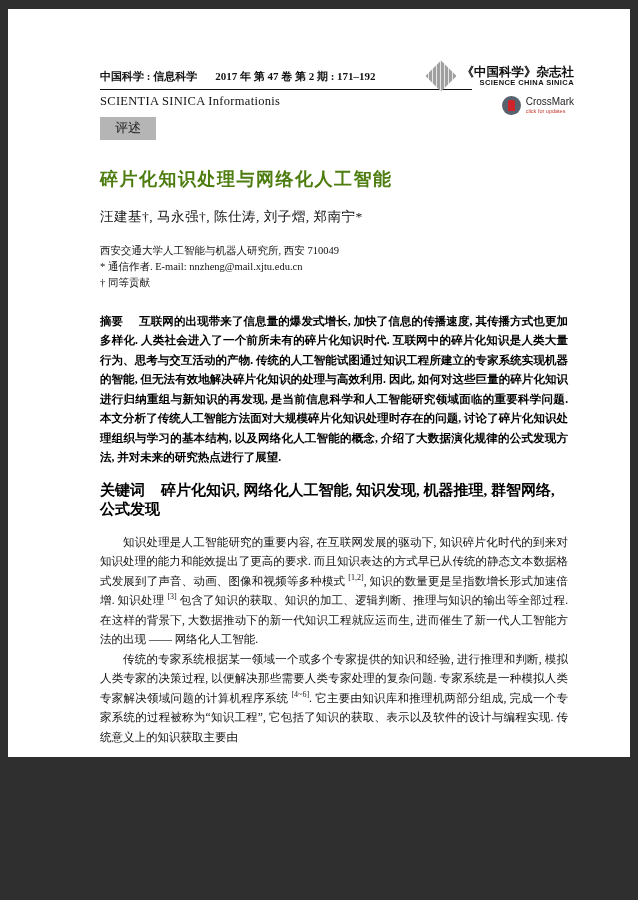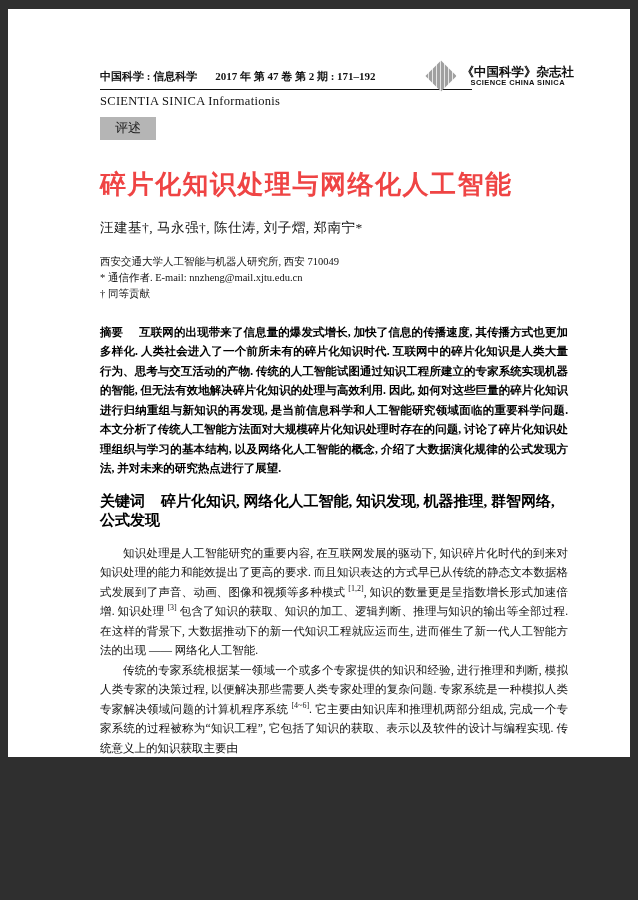--- a/index.html
+++ b/index.html
@@ -31,39 +31,39 @@
     font-size:13px;padding:3px 15px 4px 15px;line-height:1.2;
   }
   .header-right{position:absolute;right:-6px;top:-4px;width:150px;text-align:right;}
   .press-row{display:flex;align-items:center;justify-content:flex-end;gap:6px;}
   .diamond{
     width:22px;height:22px;flex:0 0 22px;
     transform:rotate(45deg);
     background:repeating-linear-gradient(45deg,#a0a0a0 0 3px,#e6e6e6 3px 4px);
     margin-right:4px;
   }
-  .press-names{line-height:1.05;text-align:center;}
+  .press-names{line-height:1.05;text-align:right;}
   .press-cn{font-size:12.5px;font-weight:bold;white-space:nowrap;}
   .press-en{font-size:7.5px;font-weight:bold;letter-spacing:0.4px;font-family:"Liberation Sans",sans-serif;white-space:nowrap;}
   .crossmark{display:flex;align-items:center;justify-content:flex-end;gap:5px;margin-top:9px;}
   .cm-circle{
     width:19px;height:19px;border-radius:50%;
     background:#57626e;position:relative;flex:0 0 19px;
   }
   .cm-circle::after{
     content:"";position:absolute;left:6px;top:4px;width:7px;height:11px;
     background:#cf2229;border-radius:2px 2px 0 0;
   }
   .cm-text{text-align:left;line-height:1;}
   .cm-label{font-size:10px;color:#222;font-family:"Liberation Sans",sans-serif;}
   .cm-sub{font-size:5.5px;color:#c0392b;font-family:"Liberation Sans",sans-serif;margin-top:2px;}
   
   .title{
-    margin-top:27px;font-size:26px;font-weight:bold;letter-spacing:1.5px;
-    font-family:"Liberation Sans","DejaVu Sans",sans-serif;color:#ef4444;
+    margin-top:27px;font-size:18px;font-weight:bold;letter-spacing:1.5px;
+    font-family:"Liberation Sans","DejaVu Sans",sans-serif;color:#4d7c0f;
   }
   .authors{margin-top:17px;font-size:13.5px;letter-spacing:0.5px;}
   
   .affil{margin-top:17px;font-size:10.5px;line-height:16px;}
   .dates{margin-top:15px;font-size:10.5px;line-height:16px;}
   
   .abstract{
     margin-top:21px;font-size:11.5px;line-height:19.5px;
     text-align:justify;font-weight:600;color:#000;
   }
@@ -115,20 +115,27 @@
       <div class="type-badge">评述</div>
     </div>
     <div class="header-right">
       <div class="press-row">
         <span class="diamond"></span>
         <span class="press-names">
           <div class="press-cn">《中国科学》杂志社</div>
           <div class="press-en">SCIENCE CHINA SINICA</div>
         </span>
       </div>
+      <div class="crossmark">
+        <span class="cm-circle"></span>
+        <span class="cm-text">
+          <div class="cm-label">CrossMark</div>
+          <div class="cm-sub">click for updates</div>
+        </span>
+      </div>
     </div>
   </div>
 
   <h1 class="title" style="margin-bottom:0;">碎片化知识处理与网络化人工智能</h1>
 
   <div class="authors">汪建基†,  马永强†,  陈仕涛,  刘子熠,  郑南宁*</div>
 
   <div class="affil">
     <div>西安交通大学人工智能与机器人研究所, 西安 710049</div>
     <div>* 通信作者. E-mail: nnzheng@mail.xjtu.edu.cn</div>

